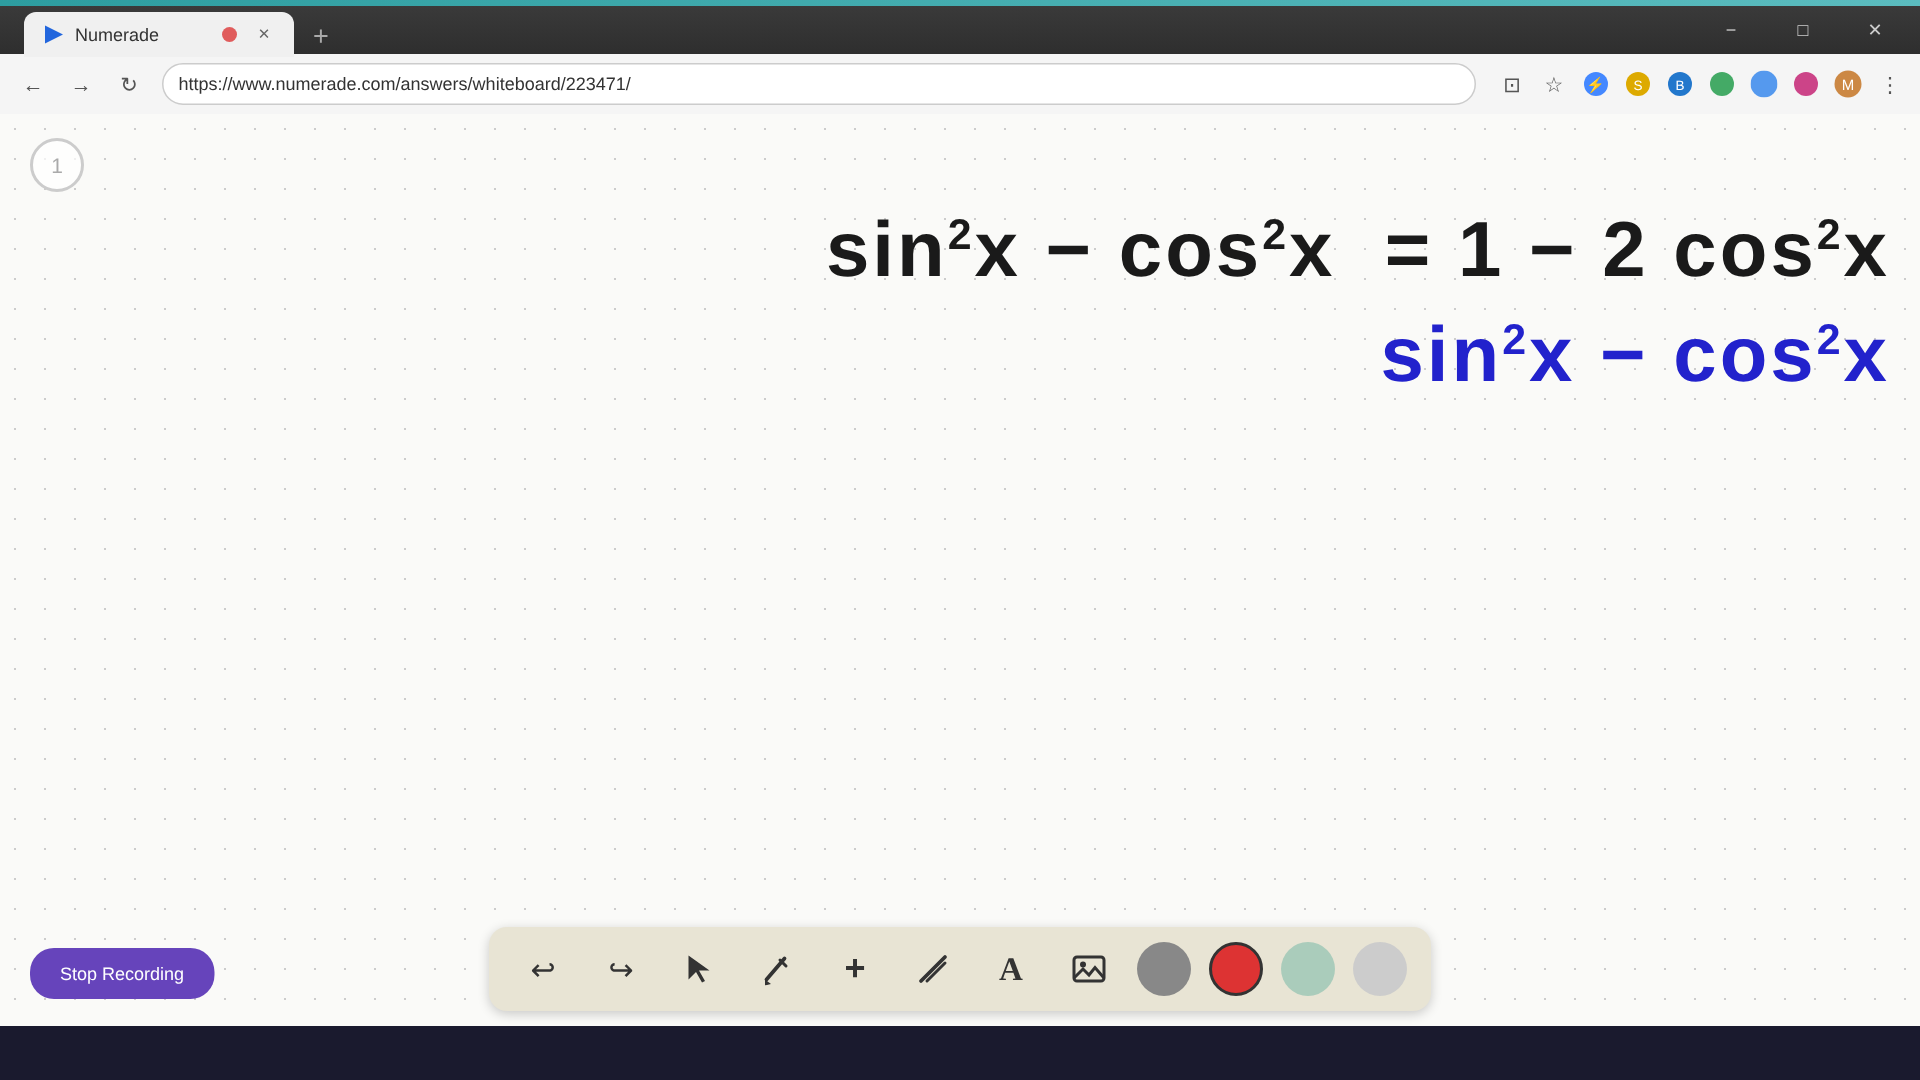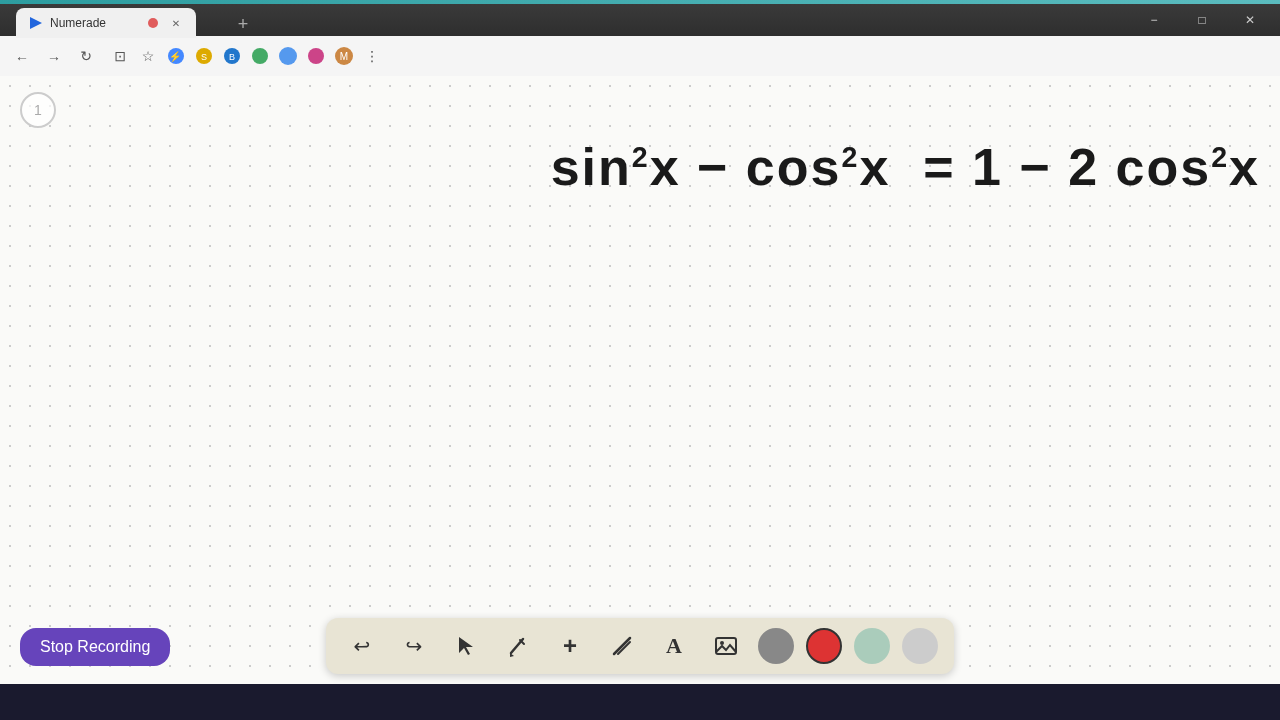--- a/index.html
+++ b/index.html
@@ -20,21 +20,20 @@
       align-items: center;
       padding: 0 8px;
     }
 
     .tab-bar {
       height: 36px;
       background: #3c3c3c;
       display: flex;
       align-items: flex-end;
       padding: 0 8px;
-      gap: 29px;
     }
 
     .tab {
       display: flex;
       align-items: center;
       background: #f0f0f0;
       border-radius: 8px 8px 0 0;
       padding: 0 12px;
       height: 30px;
       min-width: 180px;
@@ -240,21 +239,21 @@
     
     .stop-recording-btn {
       position: absolute;
       bottom: 18px;
       left: 20px;
       background: #6644bb;
       color: white;
       border: none;
       border-radius: 16px;
       padding: 10px 20px;
-      font-size: 16px;
+      font-size: 12px;
       cursor: pointer;
       font-weight: 500;
     }
 
     
     .window-controls {
       display: flex;
       align-items: center;
       gap: 4px;
       margin-left: auto;
@@ -301,20 +300,23 @@
       <div class="win-btn">−</div>
       <div class="win-btn">□</div>
       <div class="win-btn close">✕</div>
     </div>
   </div>
 
   <div class="nav-bar">
     <div class="nav-btn">←</div>
     <div class="nav-btn">→</div>
     <div class="nav-btn">↻</div>
+    <div class="address-bar">
+      <span class="address-text">https://www.numerade.com/answers/whiteboard/223471/</span>
+    </div>
     <div class="nav-icons">
       <div class="nav-icon">⊡</div>
       <div class="nav-icon">☆</div>
       <div class="nav-icon">
         <svg width="18" height="18" viewBox="0 0 18 18">
             <circle cx="9" cy="9" r="8" fill="#4488ff" stroke="none"></circle>
             <text x="9" y="13" text-anchor="middle" font-size="10" fill="white">⚡</text>
           </svg>
       </div>
       <div class="nav-icon">
@@ -358,20 +360,23 @@
 <div class="whiteboard" style="height: calc(720px - 112px); position: relative;">
 
   <div class="page-number">1</div>
 
   <div class="math-content">
 
     <div class="math-line1">
       sin<sup>2</sup>x − cos<sup>2</sup>x &nbsp;= 1 − 2 cos<sup>2</sup>x
     </div>
 
+    <div class="math-line2">
+      sin<sup>2</sup>x − cos<sup>2</sup>x
+    </div>
   </div>
 
   <button class="stop-recording-btn">Stop Recording</button>
 
   <div class="toolbar-container">
 
     <div class="tool-btn">↩</div>
 
     <div class="tool-btn">↪</div>
 

